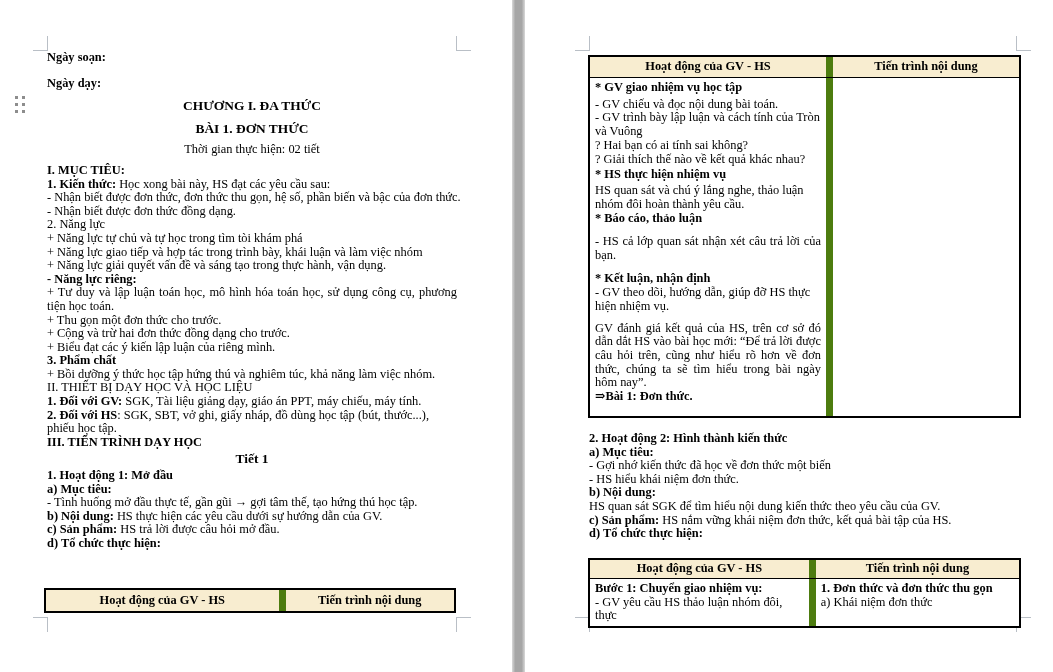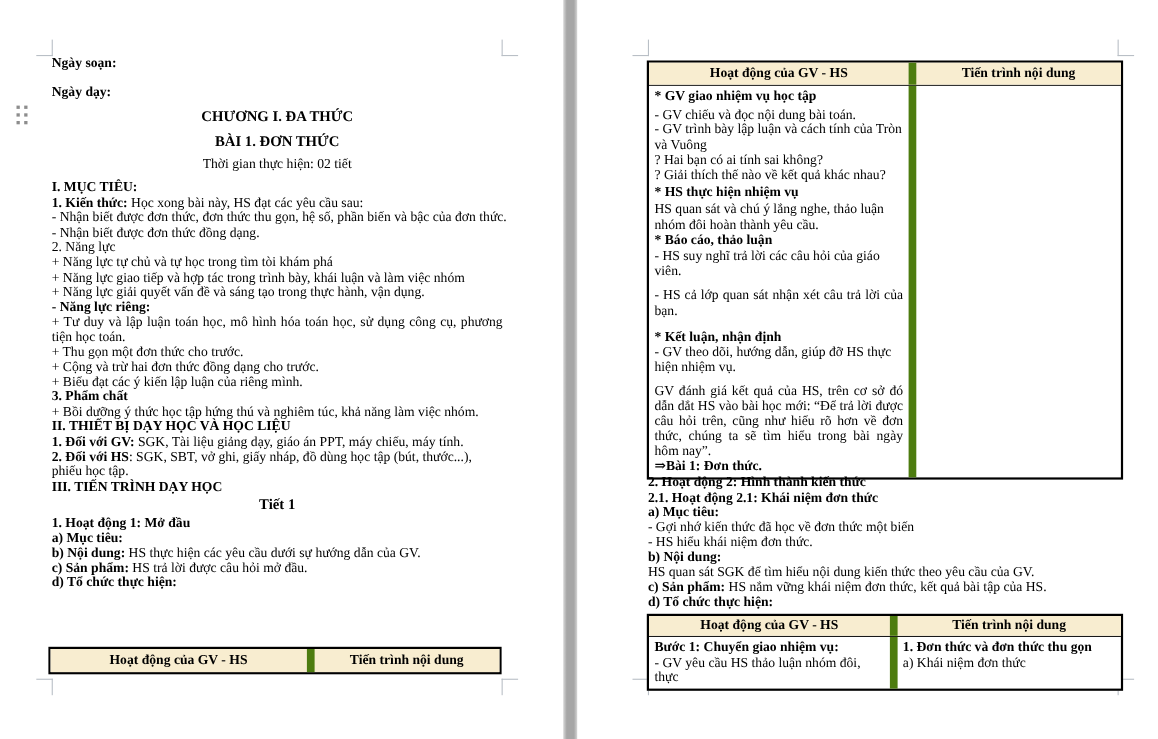--- a/index.html
+++ b/index.html
@@ -85,27 +85,28 @@
         <div class="para"><span>+ Năng lực tự chủ và tự học trong tìm tòi khám phá</span></div>
         <div class="para"><span>+ Năng lực giao tiếp và hợp tác trong trình bày, khái luận và làm việc nhóm</span></div>
         <div class="para"><span>+ Năng lực giải quyết vấn đề và sáng tạo trong thực hành, vận dụng.</span></div>
         <div class="para"><span style="font-weight: bold;">- Năng lực riêng:</span></div>
         <div class="para wrap justify"><span>+ Tư duy và lập luận toán học, mô hình hóa toán học, sử dụng công cụ, phương tiện học toán.</span></div>
         <div class="para"><span>+ Thu gọn một đơn thức cho trước.</span></div>
         <div class="para"><span>+ Cộng và trừ hai đơn thức đồng dạng cho trước.</span></div>
         <div class="para"><span>+ Biểu đạt các ý kiến lập luận của riêng mình.</span></div>
         <div class="para"><span style="font-weight: bold;">3. Phẩm chất</span></div>
         <div class="para"><span>+ Bồi dưỡng ý thức học tập hứng thú và nghiêm túc, khả năng làm việc nhóm.</span></div>
-        <div class="para"><span style="font-weight: bold;">II. THIẾT BỊ DẠY HỌC VÀ HỌC LIỆU</span></div>
+        <div class="para"><span style="font-weight: normal;">II. THIẾT BỊ DẠY HỌC VÀ HỌC LIỆU</span></div>
         <div class="para"><span style="font-weight: bold;">1. Đối với GV:</span><span>  SGK, Tài liệu giảng dạy, giáo án PPT, máy chiếu, máy tính.</span></div>
         <div class="para wrap"><span style="font-weight: bold;">2. Đối với HS</span><span>: SGK, SBT, vở ghi, giấy nháp, đồ dùng học tập (bút, thước...), phiếu học tập.</span></div>
         <div class="para"><span style="font-weight: bold;">III. TIẾN TRÌNH DẠY HỌC</span></div>
         <div class="para center big" style="margin-top: 3px; margin-bottom: 3px;"><span style="font-weight: bold;">Tiết 1</span></div>
         <div class="para"><span style="font-weight: bold;">1. Hoạt động 1: Mở đầu</span></div>
         <div class="para"><span style="font-weight: bold;">a) Mục tiêu:</span></div>
+        <div class="para"><span>- Tình huống mở đầu thực tế, gần gũi → gợi tâm thế, tạo hứng thú học tập.</span></div>
         <div class="para"><span style="font-weight: bold;">b) Nội dung:</span><span> HS thực hiện các yêu cầu dưới sự hướng dẫn của GV.</span></div>
         <div class="para"><span style="font-weight: bold;">c) Sản phẩm:</span><span> HS trả lời được câu hỏi mở đầu.</span></div>
         <div class="para"><span style="font-weight: bold;">d) Tổ chức thực hiện:</span></div>
       </div>
 
     <div class="doc-table" style="left:44px; top:588px; width:408px;">
       <div class="t-row first">
         <div class="t-cell t-head" style="width:57%; height:21px;">Hoạt động của GV - HS</div>
         <div class="t-cell t-head" style="width:43%; height:21px;">Tiến trình nội dung</div>
       </div>
@@ -129,34 +130,32 @@
       <div class="t-row">
         <div class="t-cell" style="width:55%; min-height:338px;">
             <div class="para" style="margin-bottom: 3px;"><span style="font-weight: bold;">* GV giao nhiệm vụ học tập</span></div>
             <div class="para"><span>- GV chiếu và đọc nội dung bài toán.</span></div>
             <div class="para wrap"><span>- GV trình bày lập luận và cách tính của Tròn và Vuông</span></div>
             <div class="para"><span>? Hai bạn có ai tính sai không?</span></div>
             <div class="para"><span>? Giải thích thế nào về kết quả khác nhau?</span></div>
             <div class="para" style="margin-top: 2px; margin-bottom: 2px;"><span style="font-weight: bold;">* HS thực hiện nhiệm vụ</span></div>
             <div class="para wrap"><span>HS quan sát và chú ý lắng nghe, thảo luận nhóm đôi hoàn thành yêu cầu.</span></div>
             <div class="para" style="margin-top: 1px;"><span style="font-weight: bold;">* Báo cáo, thảo luận</span></div>
-            <div class="para"><span>- HS suy nghĩ trả lời các câu hỏi của giáo viên.</span></div>
             <div class="para wrap justify" style="margin-top: 9px; margin-bottom: 2px;"><span>- HS cả lớp quan sát nhận xét câu trả lời của bạn.</span></div>
             <div class="para" style="margin-top: 10px;"><span style="font-weight: bold;">* Kết luận, nhận định</span></div>
             <div class="para wrap"><span>- GV theo dõi, hướng dẫn, giúp đỡ HS thực hiện nhiệm vụ.</span></div>
             <div class="para wrap justify" style="margin-top: 8px;"><span>GV đánh giá kết quả của HS, trên cơ sở đó dẫn dắt HS vào bài học mới: “Để trả lời được câu hỏi trên, cũng như hiểu rõ hơn về đơn thức, chúng ta sẽ tìm hiểu trong bài ngày hôm nay”.</span></div>
             <div class="para"><span style="font-weight: bold;">⇒Bài 1: Đơn thức.</span></div>
           </div>
         <div class="t-cell" style="width:45%; min-height:338px;"></div>
       </div>
     </div>
 
     <div class="flow" style="left:64px; top:432px; width:428px;">
         <div class="para"><span style="font-weight: bold;">2. Hoạt động 2: Hình thành kiến thức</span></div>
-        <div class="para"><span style="font-weight: bold;">2.1. Hoạt động 2.1: Khái niệm đơn thức</span></div>
         <div class="para"><span style="font-weight: bold;">a) Mục tiêu:</span></div>
         <div class="para"><span>- Gợi nhớ kiến thức đã học về đơn thức một biến</span></div>
         <div class="para"><span>- HS hiểu khái niệm đơn thức.</span></div>
         <div class="para"><span style="font-weight: bold;">b) Nội dung:</span></div>
         <div class="para"><span> HS quan sát SGK để tìm hiểu nội dung kiến thức theo yêu cầu của GV.</span></div>
         <div class="para"><span style="font-weight: bold;">c) Sản phẩm:</span><span> HS nắm vững khái niệm đơn thức, kết quả bài tập của HS.</span></div>
         <div class="para"><span style="font-weight: bold;">d) Tổ chức thực hiện:</span></div>
       </div>
 
     <div class="doc-table" style="left:63px; top:558px; width:429px;">

